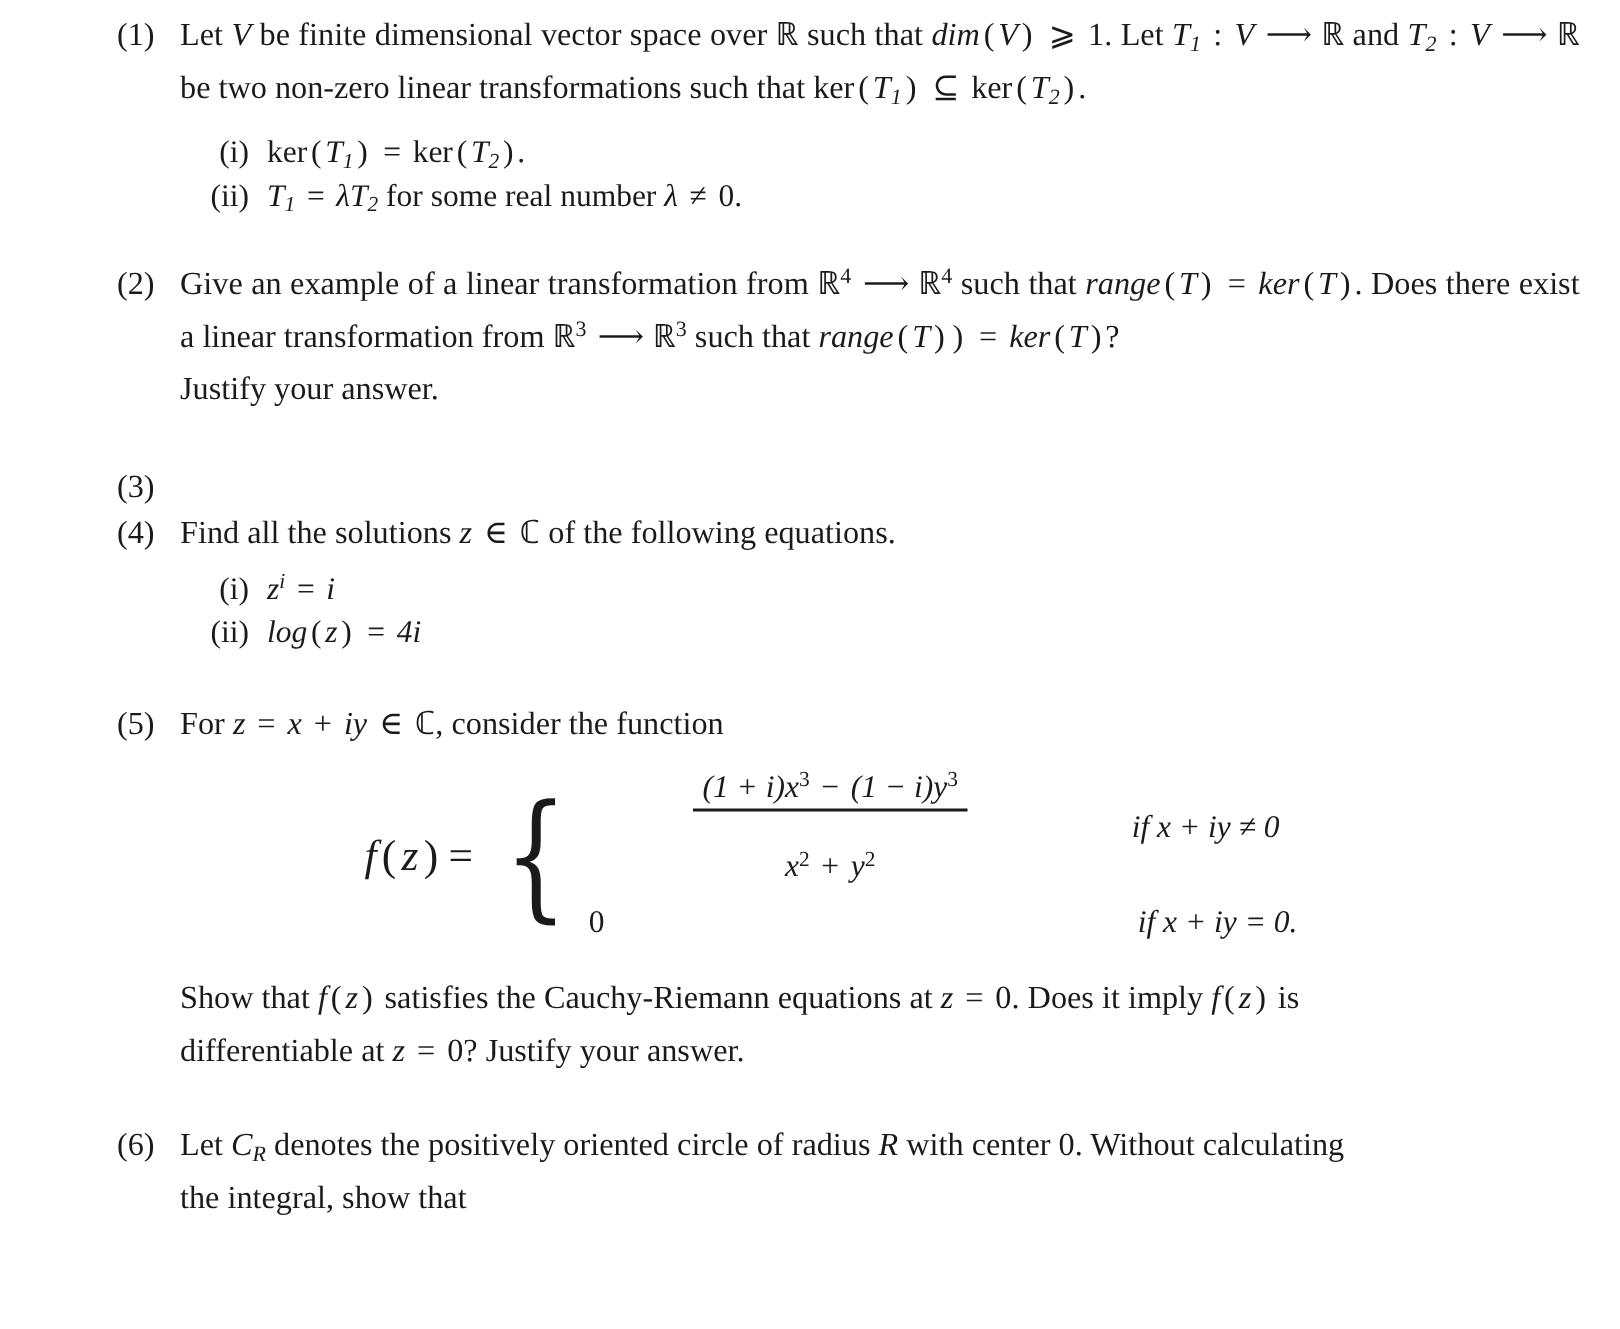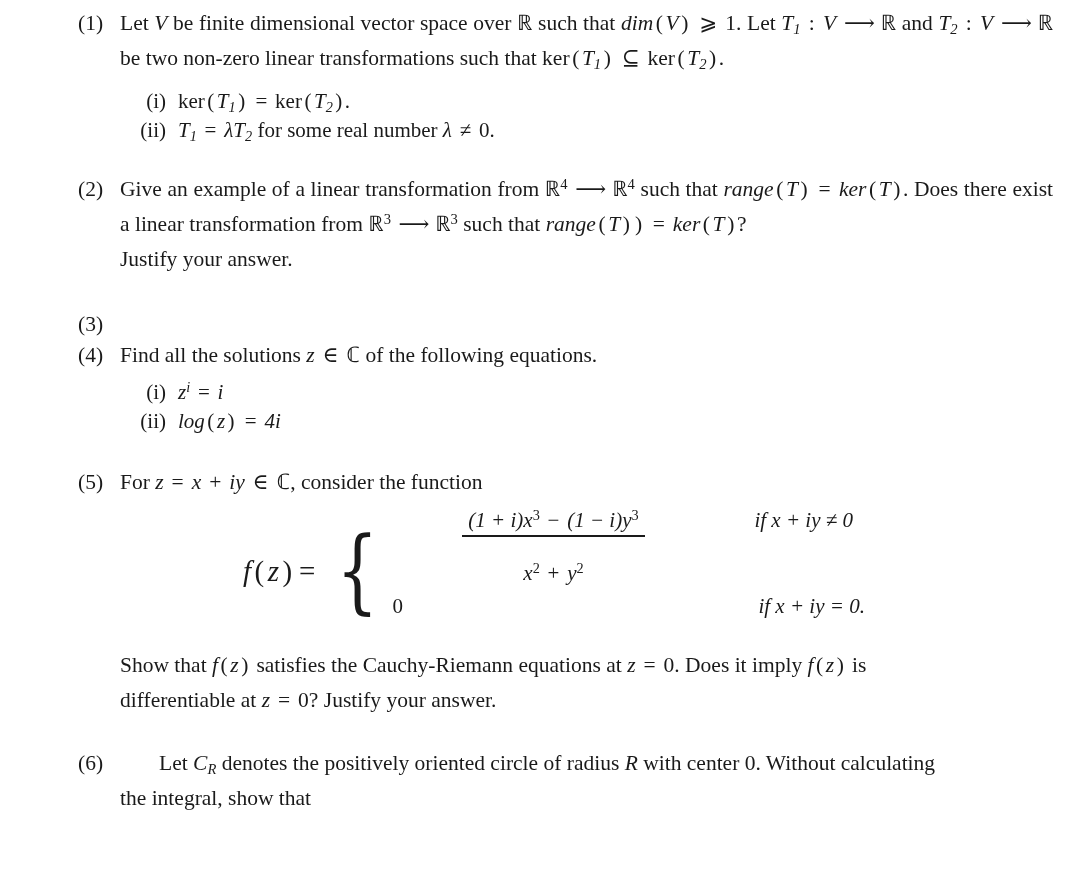--- a/index.html
+++ b/index.html
@@ -106,21 +106,21 @@
     font-size: 92px;
     line-height: 0.78;
     font-weight: 300;
     transform: scaleX(0.72);
     margin-right: 2px;
     font-family: "DejaVu Serif", serif;
   }
   .pw-rows { display: flex; flex-direction: column; }
   .pw-row {
     display: flex;
-    align-items: flex-start;
+    align-items: center;
   }
   .pw-row.r1 { height: 86px; }
   .pw-row.r2 { height: 40px; }
   .pw-val {
     min-width: 330px;
     display: flex;
     justify-content: center;
     white-space: nowrap;
   }
   .pw-val.left { justify-content: flex-start; padding-left: 4px; }
@@ -332,21 +332,21 @@
       <span class="op">=</span>
       <span class="num">0?</span>
       <span>Justify your answer.</span>
     </div>
   </div>
 
   <div class="spacer-md" style="height:28px;"></div>
 
   <div class="problem">
     <span class="pnum">(6)</span>
-    <div class="ptext" style="padding-right:0;margin-left:39px;">
+    <div class="ptext" style="padding-right:0;">
       <span>Let</span>
       <span class="mi">C</span><sub>R</sub>
       <span>denotes the positively oriented circle of radius</span>
       <span class="mi">R</span>
       <span>with center 0. Without calculating</span>
     </div>
     <div class="ptext nojust">
       <span>the integral, show that</span>
     </div>
   </div>

